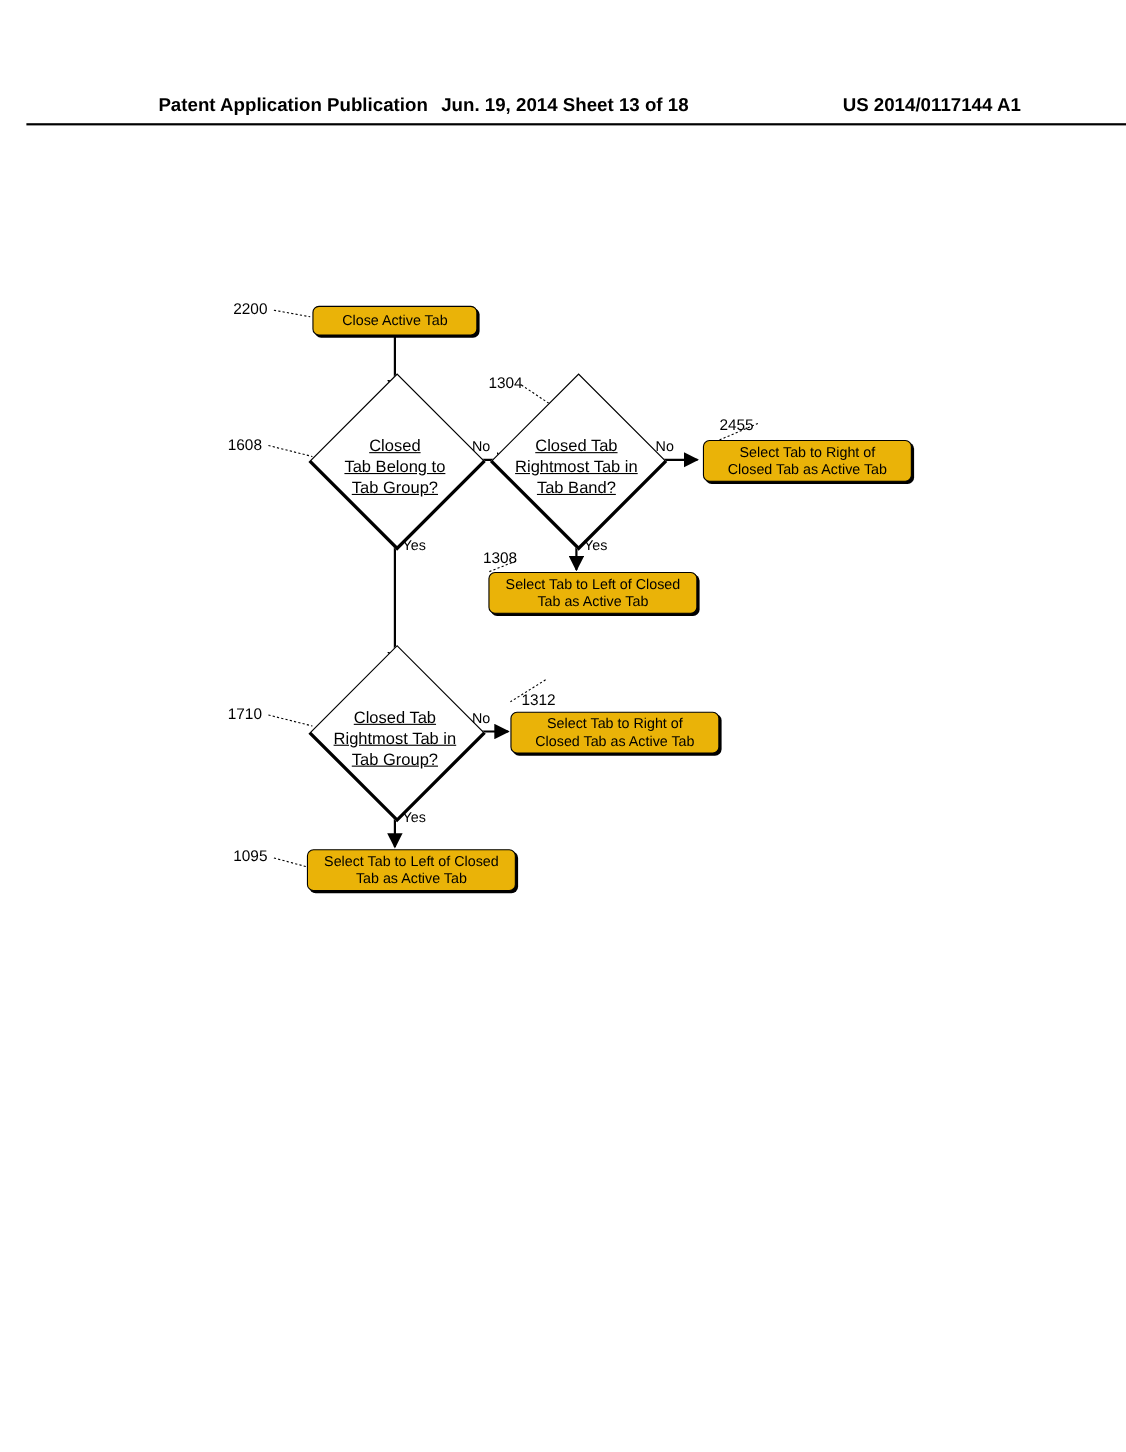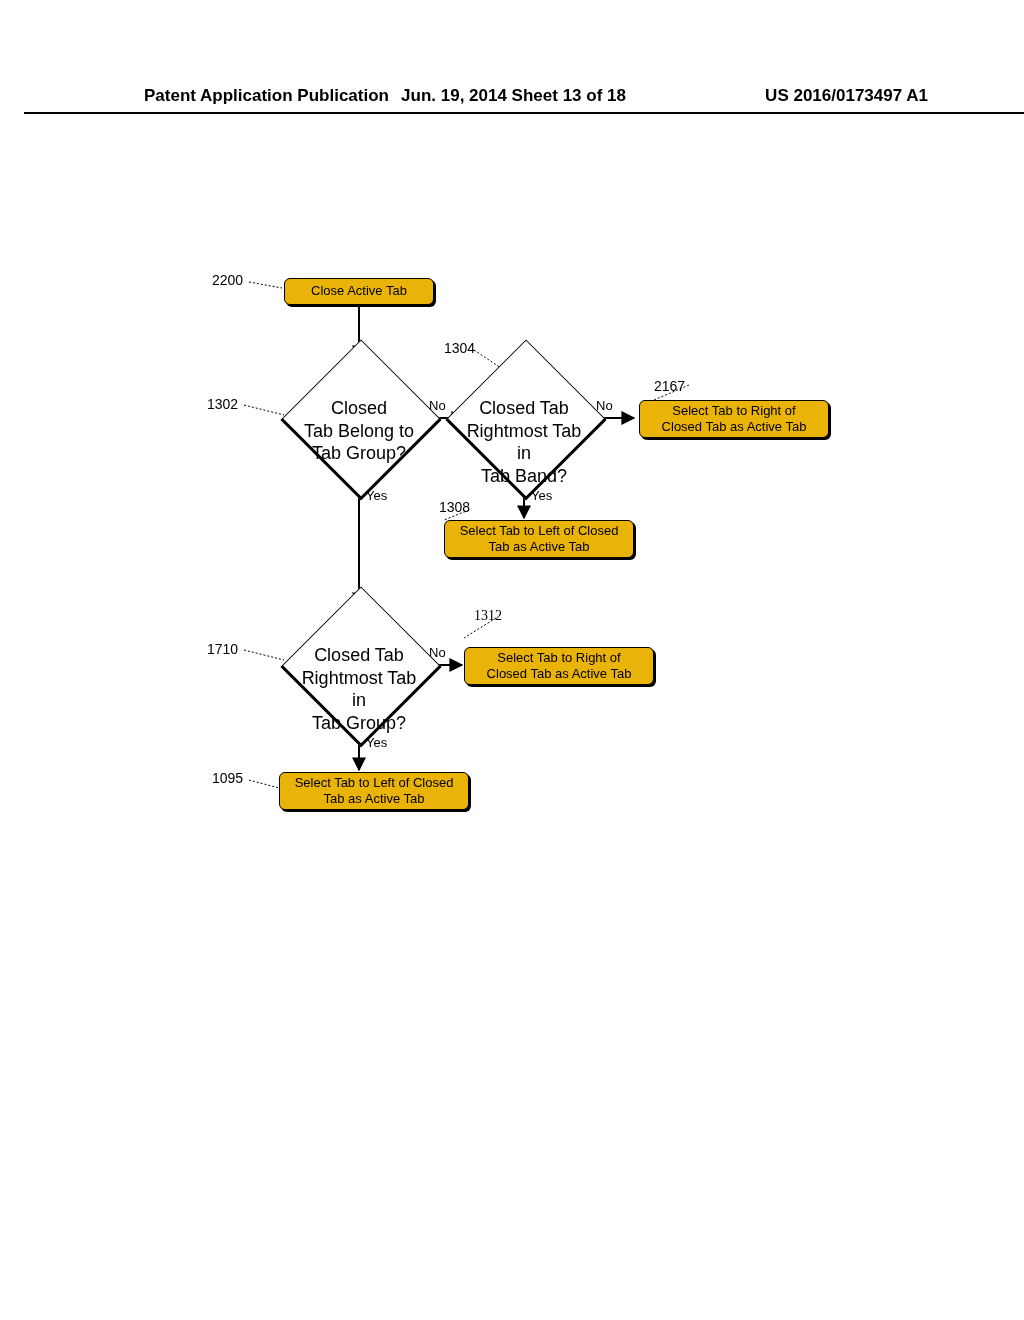--- a/index.html
+++ b/index.html
@@ -64,22 +64,23 @@
     transform: rotate(45deg);
     border: 1px solid #000;
     background: #fff;
     border-right-width: 3px;
     border-bottom-width: 3px;
   }
   .diamond-label {
     position: absolute;
     width: 130px;
     text-align: center;
-    font-size: 18px;
+    font-size: 15px;
     line-height: 1.25;
+    text-decoration: underline;
   }
 
   .ref {
     position: absolute;
     font-size: 14px;
   }
   .edge-label {
     position: absolute;
     font-size: 13px;
   }
@@ -100,21 +101,21 @@
   }
 </style>
 </head>
 <body>
 
 <div class="page">
 
   <div class="header">
     <span class="left">Patent Application Publication</span>
     <span class="mid">Jun. 19, 2014  Sheet 13 of 18</span>
-    <span class="right">US 2016/0173497 A1</span>
+    <span class="right">US 2014/0117144 A1</span>
   </div>
 
   <div class="diagram">
 
     <svg class="overlay">
       <defs>
         <marker id="ah" viewBox="0 0 10 10" refX="9" refY="5" markerWidth="7" markerHeight="7" orient="auto">
           <path d="M0,0 L10,5 L0,10 z" fill="#000"></path>
         </marker>
       </defs>
@@ -182,26 +183,26 @@
       <span style="white-space:pre-line;">Select Tab to Right of
 Closed Tab as Active Tab</span>
     </div>
 
     <div class="box" style="left:135px; top:512px; width:190px; height:38px;">
       <span style="white-space:pre-line;">Select Tab to Left of Closed
 Tab as Active Tab</span>
     </div>
 
     <div class="ref" style="left:68px;  top:12px;">2200</div>
-    <div class="ref" style="left:63px;  top:136px;">1302</div>
+    <div class="ref" style="left:63px;  top:136px;">1608</div>
     <div class="ref" style="left:300px; top:80px;">1304</div>
-    <div class="ref" style="left:510px; top:118px;">2167</div>
+    <div class="ref" style="left:510px; top:118px;">2455</div>
     <div class="ref" style="left:295px; top:239px;">1308</div>
     <div class="ref" style="left:63px;  top:381px;">1710</div>
-    <div class="ref" style="left:330px; top:348px;font-family:Liberation Serif, serif;">1312</div>
+    <div class="ref" style="left:330px; top:368px;">1312</div>
     <div class="ref" style="left:68px;  top:510px;">1095</div>
 
     <div class="edge-label" style="left:285px; top:138px;">No</div>
     <div class="edge-label" style="left:452px; top:138px;">No</div>
     <div class="edge-label" style="left:222px; top:228px;">Yes</div>
     <div class="edge-label" style="left:387px; top:228px;">Yes</div>
     <div class="edge-label" style="left:285px; top:385px;">No</div>
     <div class="edge-label" style="left:222px; top:475px;">Yes</div>
   </div>
 

